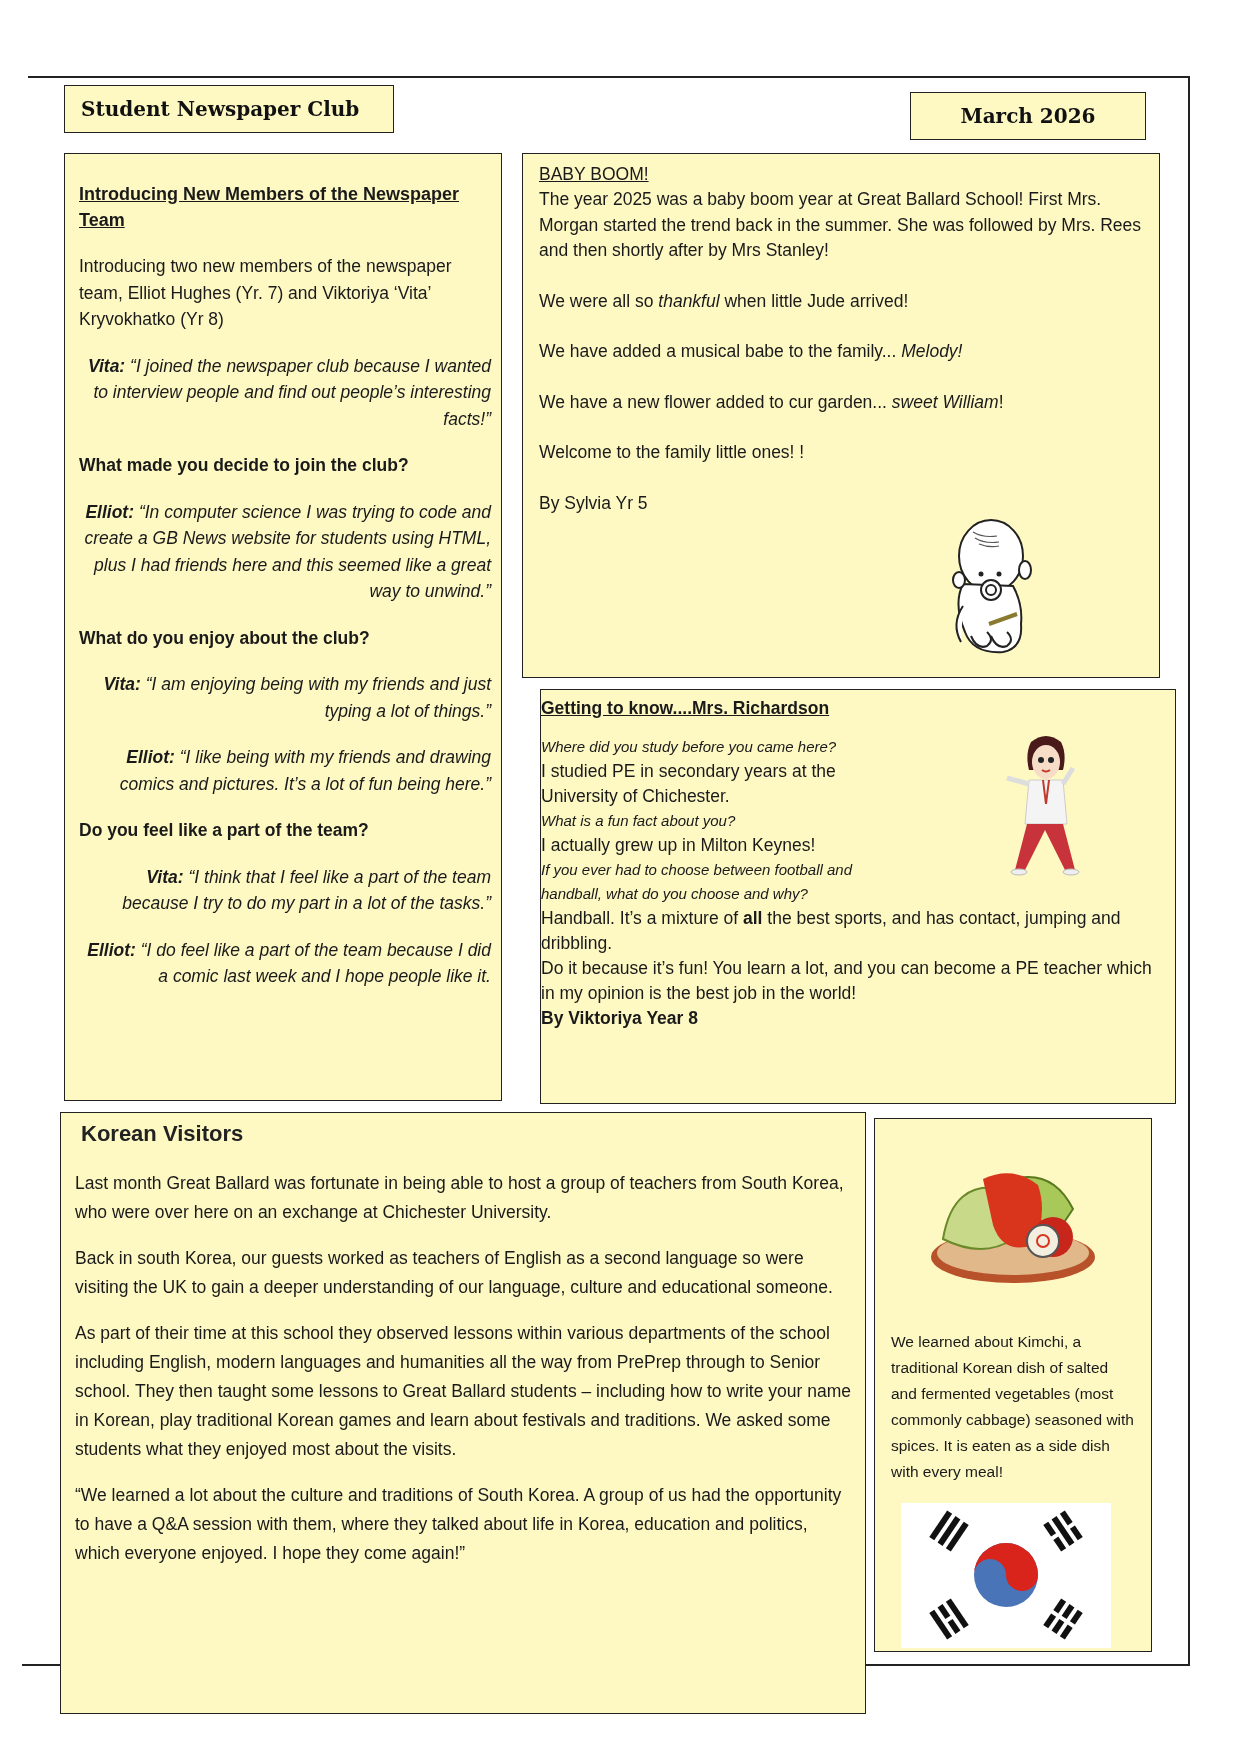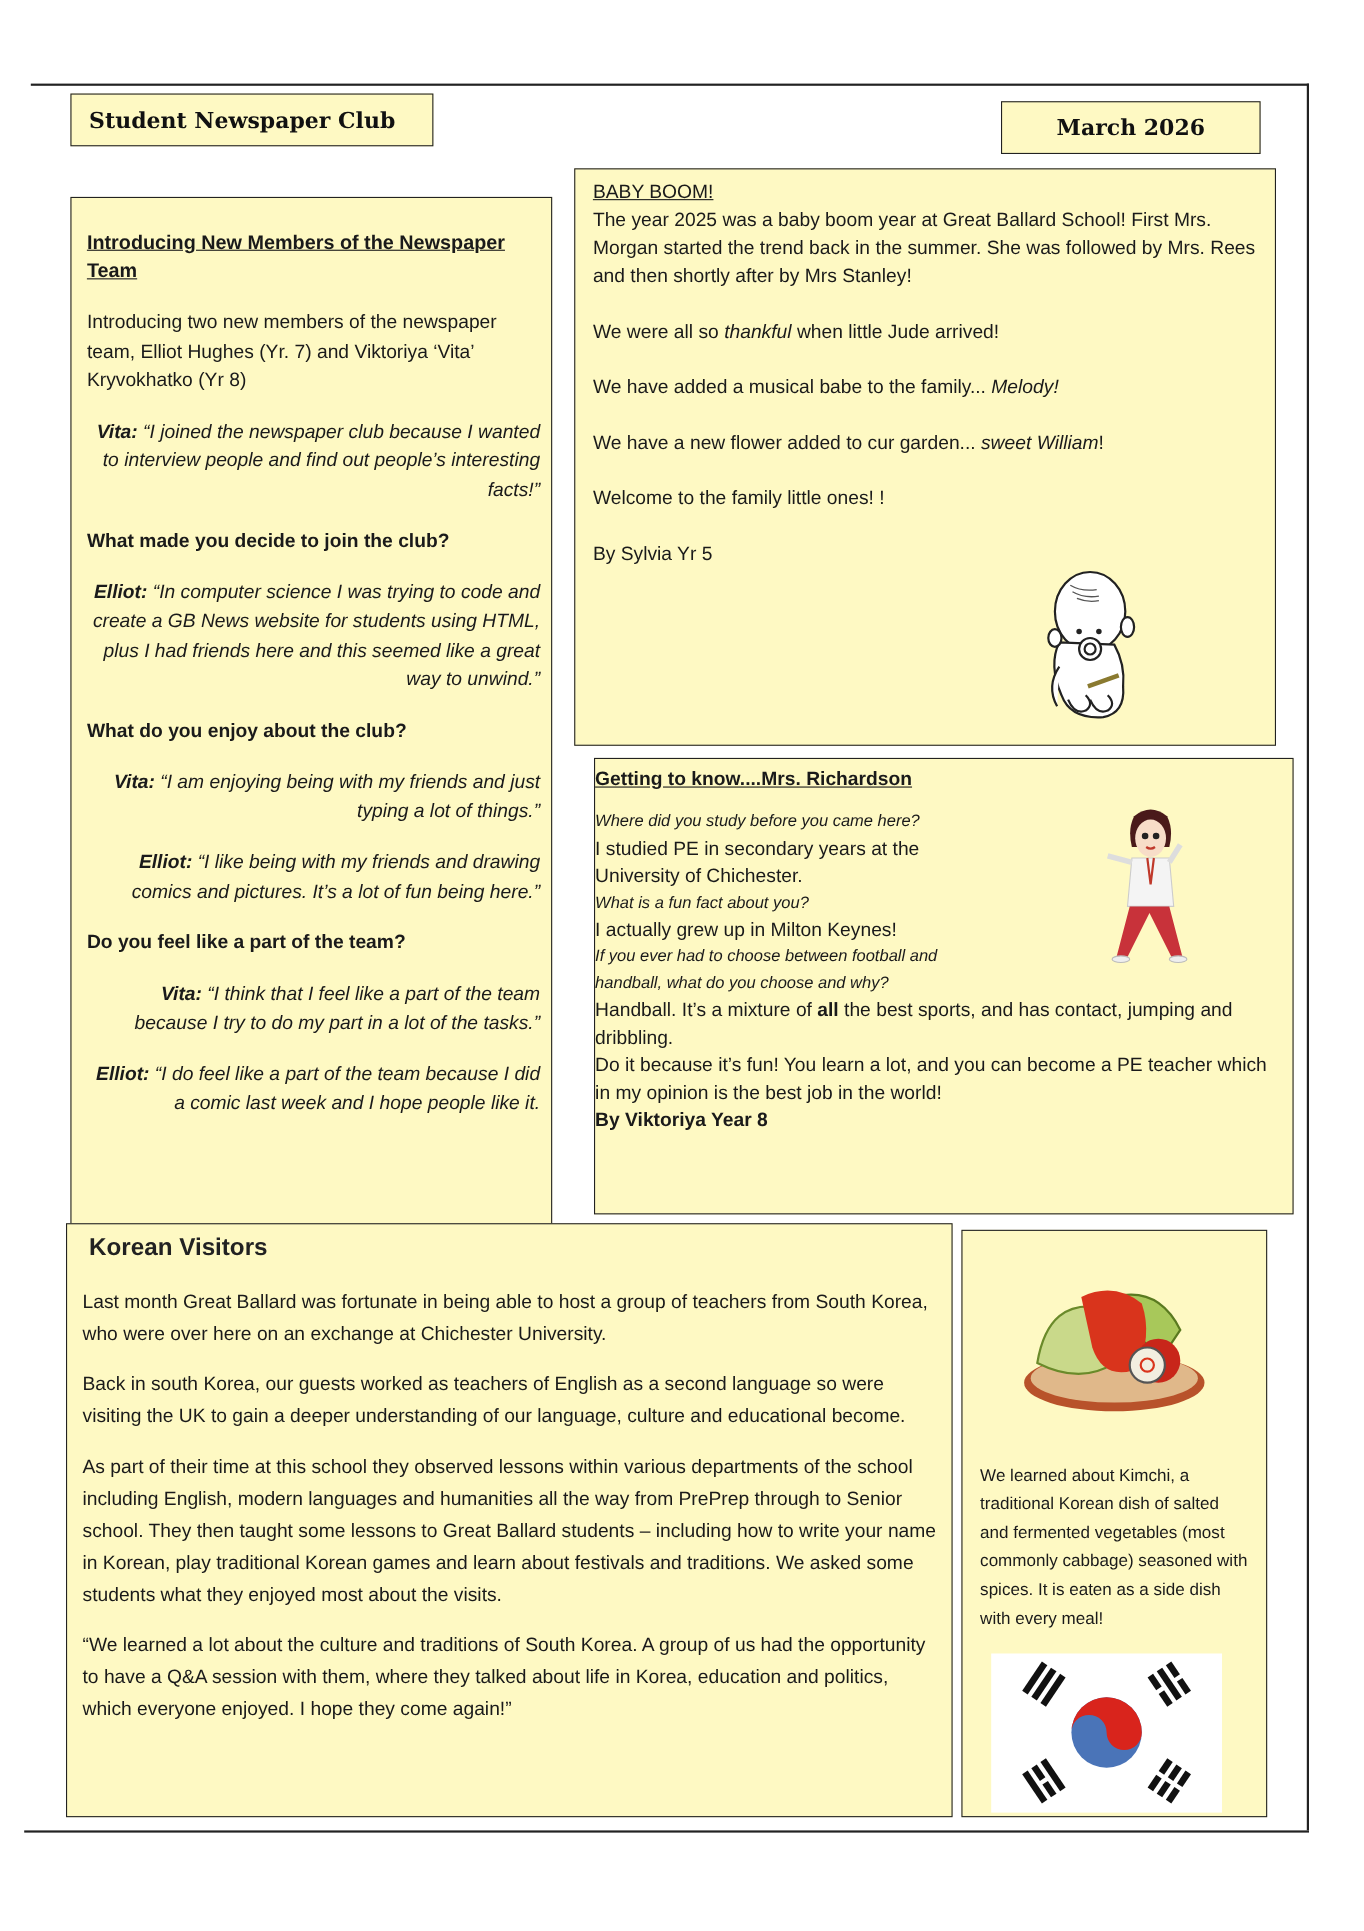--- a/index.html
+++ b/index.html
@@ -13,41 +13,41 @@
   .masthead { font-family: "DejaVu Serif", serif; font-weight: bold; font-size: 20px; color: #111;
               display: flex; align-items: center; }
   #title-box { left: 64px; top: 85px; width: 330px; height: 48px; padding-left: 16px; }
   #date-box  { left: 910px; top: 92px; width: 236px; height: 48px; justify-content: center; }
 
   .p { margin: 0; font-size: 17.5px; line-height: 26.5px; }
   .it { font-style: italic; text-align: right; }
   .b { font-weight: bold; }
 
   
-  #interview { left: 64px; top: 153px; width: 438px; height: 948px; padding: 27px 10px 16px 14px; margin-top: 26px; }
+  #interview { left: 64px; top: 153px; width: 438px; height: 948px; padding: 27px 10px 16px 14px; }
   #interview .head { font-weight: bold; text-decoration: underline; font-size: 18px; line-height: 26px; margin: 0 0 20px 0; }
   #interview .gap { margin-bottom: 20px; }
   #interview .q { font-weight: bold; font-size: 17.5px; margin: 0 0 20px 0; }
 
   
   #baby { left: 522px; top: 153px; width: 638px; height: 525px; padding: 10px 14px 0 16px; }
   #baby .title { text-align: left; text-decoration: underline; font-size: 17.5px; margin: 0 0 2px 0; }
   #baby .p { font-size: 17.5px; line-height: 25.5px; }
   #baby .sp { margin-bottom: 25px; }
   #baby-img { position: absolute; left: 420px; top: 360px; width: 110px; height: 150px; }
 
   
   #richardson { left: 520px; top: 689px; width: 636px; height: 415px; padding: 8px 14px 0 0; margin-left: 20px; }
   #richardson .title { font-weight: bold; text-decoration: underline; font-size: 17.5px; margin: 0 0 16px 0; }
   #richardson .qq { font-style: italic; font-size: 15px; line-height: 24px; margin: 0; }
   #richardson .aa { font-size: 17.5px; line-height: 25px; margin: 0; }
   #teacher-img { position: absolute; left: 450px; top: 42px; width: 110px; height: 150px; }
 
   
-  #korean { left: 60px; top: 1112px; width: 806px; height: 540px; padding: 8px 14px 0 14px; }
+  #korean { left: 60px; top: 1112px; width: 806px; height: 602px; padding: 8px 14px 0 14px; }
   #korean .title { font-size: 22px; font-weight: bold; margin: 0 0 22px 6px; color: #222; }
   #korean .p { font-size: 17.5px; line-height: 29px; margin-bottom: 17px; }
 
   
   #kimchi { left: 874px; top: 1118px; width: 278px; height: 534px; padding: 0 14px; }
   #kimchi-img { margin: 40px auto 0 auto; width: 180px; height: 130px; display: block; }
   #kimchi .cap { font-size: 15.5px; line-height: 26px; margin-top: 40px; padding-left: 2px; }
   #flag-img { display: block; width: 210px; height: 145px; margin: 18px 0 0 12px; }
 </style>
 </head>
@@ -136,21 +136,21 @@
     <path d="M52 48 l3 24 l3 -24" stroke="#c0392b" stroke-width="2" fill="none"></path>
     <path d="M36 92 l-12 46 l10 0 l20 -40 l20 40 l10 0 l-12 -46 z" fill="#c8323a"></path>
     <ellipse cx="28" cy="140" rx="8" ry="3" fill="#eee" stroke="#bbb"></ellipse>
     <ellipse cx="80" cy="140" rx="8" ry="3" fill="#eee" stroke="#bbb"></ellipse>
   </svg>
 </div>
 
 <div id="korean" class="box">
   <p class="title">Korean Visitors</p>
   <p class="p">Last month Great Ballard was fortunate in being able to host a group of teachers from South Korea, who were over here on an exchange at Chichester University.</p>
-  <p class="p">Back in south Korea, our guests worked as teachers of English as a second language so were visiting the UK to gain a deeper understanding of our language, culture and educational become.</p>
+  <p class="p">Back in south Korea, our guests worked as teachers of English as a second language so were visiting the UK to gain a deeper understanding of our language, culture and educational someone.</p>
   <p class="p">As part of their time at this school they observed lessons within various departments of the school including English, modern languages and humanities all the way from PrePrep through to Senior school. They then taught some lessons to Great Ballard students – including how to write your name in Korean, play traditional Korean games and learn about festivals and traditions. We asked some students what they enjoyed most about the visits.</p>
   <p class="p">“We learned a lot about the culture and traditions of South Korea. A group of us had the opportunity to have a Q&amp;A session with them, where they talked about life in Korea, education and politics, which everyone enjoyed. I hope they come again!”</p>
 </div>
 
 <div id="kimchi" class="box">
   <svg id="kimchi-img" viewBox="0 0 180 130">
     <ellipse cx="90" cy="98" rx="82" ry="26" fill="#b8522a"></ellipse>
     <ellipse cx="90" cy="94" rx="76" ry="22" fill="#e0b88a"></ellipse>
     <path d="M20 80 q10 -60 60 -50 l10 50 q-30 20 -70 0z" fill="#c9d98a" stroke="#6a8a2a" stroke-width="2"></path>
     <path d="M90 20 q40 -10 60 30 l-20 30 z" fill="#a8c85a" stroke="#5a7a20" stroke-width="2"></path>

